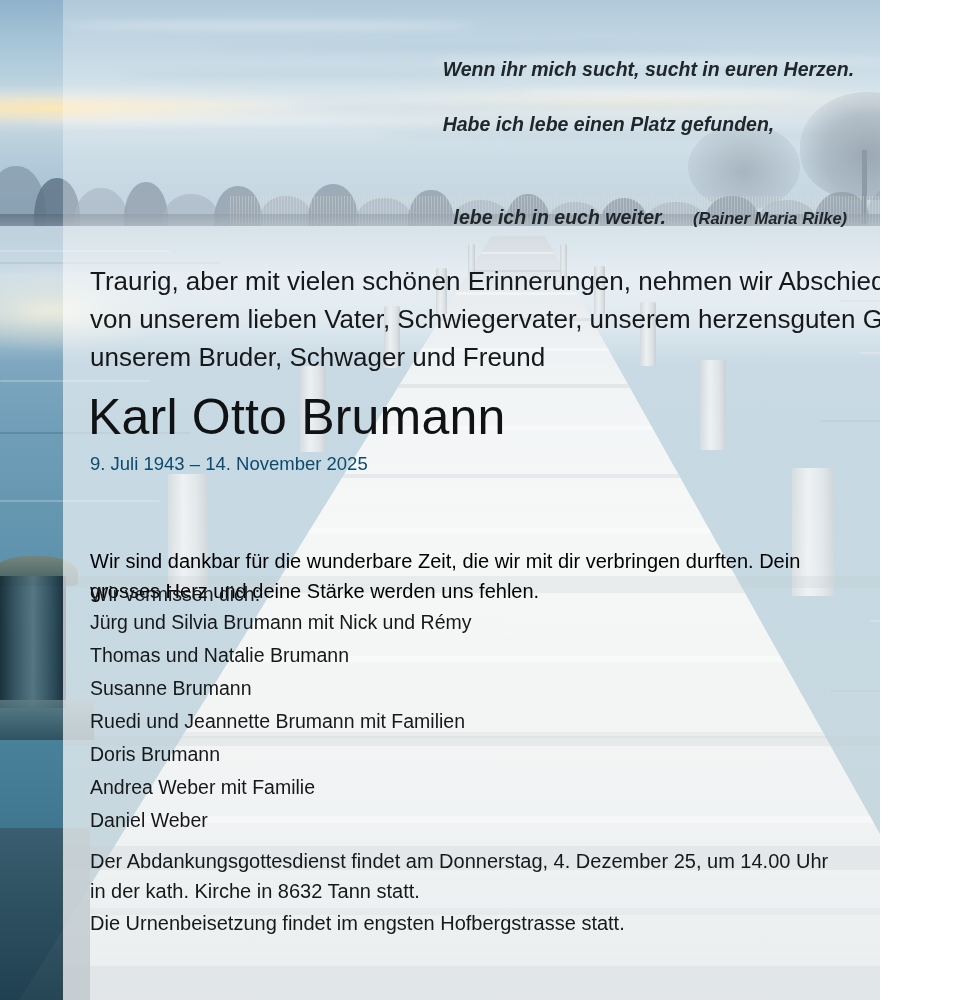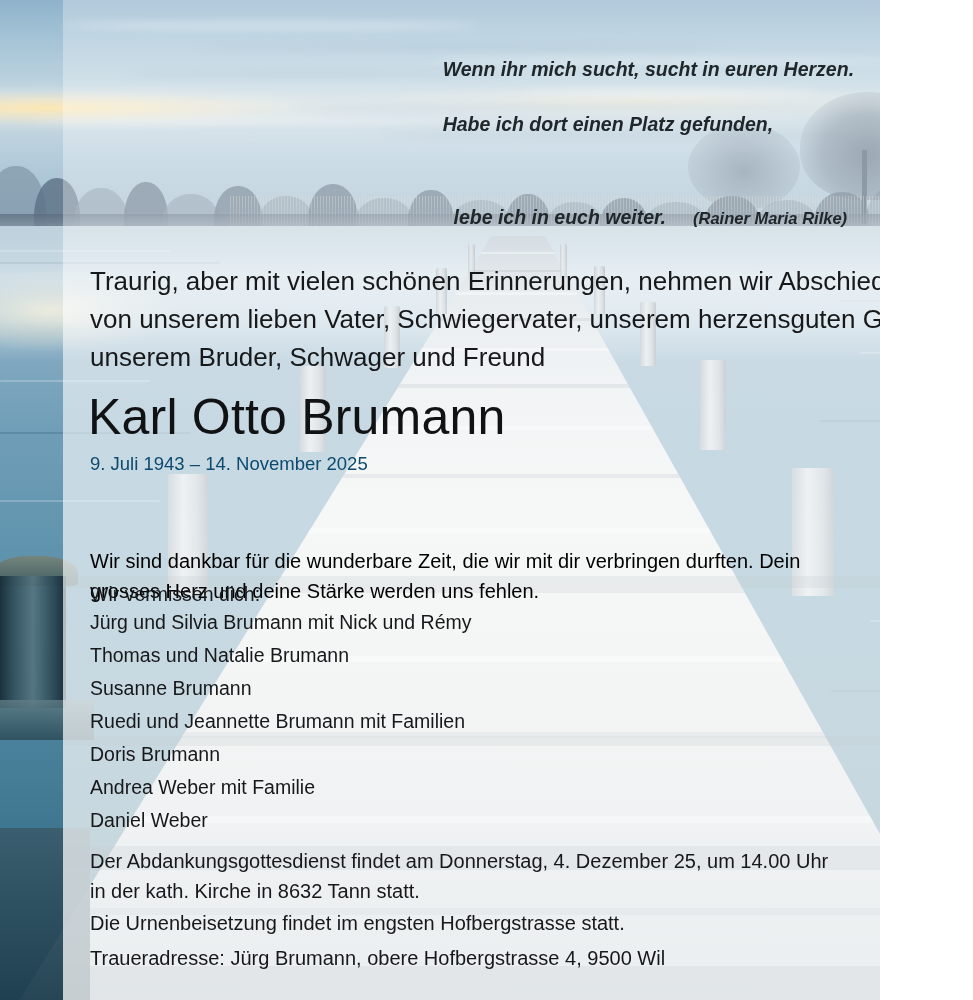--- a/index.html
+++ b/index.html
@@ -420,21 +420,21 @@
   </div>
 
   <div class="veil"></div>
   <div class="band" style="top:576px; height:12px;"></div>
   <div class="band" style="top:736px; height:10px;"></div>
   <div class="band" style="top:846px; height:24px;"></div>
   <div class="band" style="top:966px; height:34px;"></div>
 
   <div class="txt" id="quote">
     <span>Wenn ihr mich sucht, sucht in euren Herzen.</span><br>
-    <span>Habe ich dort einen Platz gefunden,</span>
+    <span>Habe ich lebe einen Platz gefunden,</span>
     <span class="q3">
       <span>lebe ich in euch weiter.</span><span>&nbsp;&nbsp;&nbsp;&nbsp;&nbsp;</span><span class="attrib">(Rainer Maria Rilke)</span>
     </span>
   </div>
 
   <div class="txt" id="intro">Traurig, aber mit vielen schönen Erinnerungen, nehmen wir Abschied
 von unserem lieben Vater, Schwiegervater, unserem herzensguten Grossvater,
 unserem Bruder, Schwager und Freund</div>
 
   <div class="txt" id="name">Karl Otto Brumann</div>
@@ -450,15 +450,14 @@
   <div class="txt survivor" style="top:642px;">Thomas und Natalie Brumann</div>
   <div class="txt survivor" style="top:675px;">Susanne Brumann</div>
   <div class="txt survivor" style="top:708px;">Ruedi und Jeannette Brumann mit Familien</div>
   <div class="txt survivor" style="top:741px;">Doris Brumann</div>
   <div class="txt survivor" style="top:774px;">Andrea Weber mit Familie</div>
   <div class="txt survivor" style="top:807px;">Daniel Weber</div>
 
   <div class="txt closing" style="top:847px;">Der Abdankungsgottesdienst findet am Donnerstag, 4. Dezember 25, um 14.00 Uhr
 in der kath. Kirche in 8632 Tann statt.</div>
   <div class="txt closing" style="top:909px;">Die Urnenbeisetzung findet im engsten Hofbergstrasse statt.</div>
-  <div class="txt closing" style="top:944px;">Traueradresse: Jürg Brumann, obere Hofbergstrasse 4, 9500 Wil</div>
 
 </div>
 
 </body></html>

